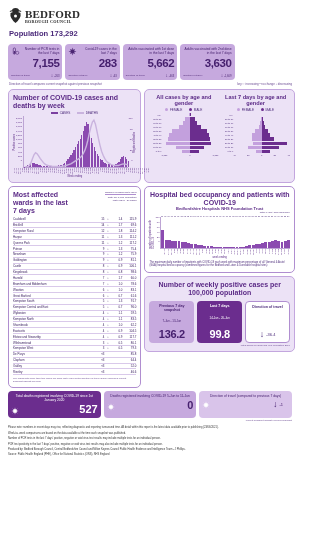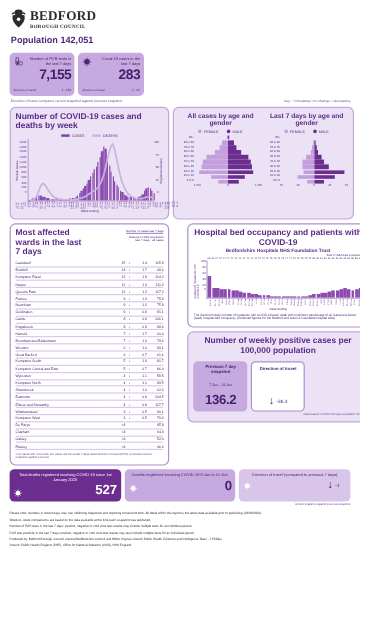--- a/index.html
+++ b/index.html
@@ -42,21 +42,21 @@
   .dot-note{font-size:2.9px;color:#6a4a92;margin:2px 0 0 1px;}
   .key-note{font-size:2.9px;color:#6a4a92;text-align:right;margin-top:1px;}
 
   
   .panel{border:.6px solid #b08ed0;border-radius:5px;background:#fff;box-sizing:border-box;padding:4px;}
   .panel.lilac{background:#ece2f6;border-color:#c3a6de;}
   .panel-title{font-size:7px;font-weight:bold;color:#5b2a86;line-height:1.15;}
   .panel-sub{font-size:4px;font-weight:bold;color:#5b2a86;text-align:center;line-height:1.2;}
 
   .row2{display:grid;grid-template-columns:47% 53%;gap:3px;margin-top:3px;}
-  .row3{display:grid;grid-template-columns:47% 53%;gap:15px;margin-top:3px;}
+  .row3{display:grid;grid-template-columns:47% 53%;gap:3px;margin-top:3px;}
 
   
   .legend{display:flex;justify-content:center;gap:7px;font-size:3.1px;color:#4b2a7a;margin:1px 0;}
   .legend span{display:flex;align-items:center;gap:1.5px;}
   .sw{width:7px;height:1.6px;display:inline-block;}
   .sw.cases{background:#7b3fa0;}
   .sw.deaths{background:#c9b3de;}
   .sw.dot{width:3px;height:3px;border-radius:50%;}
 
   
@@ -146,21 +146,21 @@
         <path d="M27 10 q-3 -6 -6 -2 q4 2 6 2z" fill="#2b2b2b"></path>
         <circle cx="15" cy="18" r="3" fill="#fff"></circle>
       </svg>
       <div class="logo-text">
         <div class="logo-main">BEDFORD</div>
         <div class="logo-sub">BOROUGH COUNCIL</div>
       </div>
     </div>
   </div>
 
-  <div class="population">Population 142,051</div>
+  <div class="population">Population 173,292</div>
 
   <div class="kpi-row">
 
 
 
 
   </div>
 
   <div class="kpi-row" style="margin-top:3px;border-radius:18px;">
     <div class="kpi light">
@@ -197,21 +197,41 @@
         <div class="kpi-label">Covid-19 cases in the last 7 days</div>
       </div>
       <div class="kpi-val">283</div>
       <div class="kpi-foot split">
         <span class="dot-left">direction of travel</span>
         <span><span class="arrow">↓</span> <span>-63</span></span>
       </div>
     </div>
 
 
-
+    <div class="kpi light">
+      <div class="kpi-top">
+          <div class="kpi-label">Adults vaccinated with 1st dose in the last 7 days</div>
+        </div>
+      <div class="kpi-val">5,662</div>
+      <div class="kpi-foot split">
+        <span class="dot-left">direction of travel</span>
+        <span><span class="arrow">↓</span> <span>-463</span></span>
+      </div>
+    </div>
+
+    <div class="kpi light">
+      <div class="kpi-top">
+          <div class="kpi-label">Adults vaccinated with 2nd dose in the last 7 days</div>
+        </div>
+      <div class="kpi-val">3,630</div>
+      <div class="kpi-foot split">
+        <span class="dot-left">direction of travel</span>
+        <span><span class="arrow">↓</span> <span>-1,609</span></span>
+      </div>
+    </div>
   </div>
 
   <div style="display:flex;justify-content:space-between;align-items:center;">
     <div class="dot-note">Direction of travel compares current snapshot against previous snapshot</div>
     <div class="key-note">key: ↑ increasing   • no change   ↓ decreasing</div>
   </div>
 
   <div class="row2">
     <div class="panel lilac">
       <div class="panel-title">Number of COVID-19 cases and deaths by week</div>
@@ -1030,20 +1050,25 @@
       </div>
 
       <div class="panel lilac" style="margin-top:3px;">
         <div class="rate-title">Number of weekly positive cases per 100,000 population</div>
         <div class="rate-row">
           <div class="rate-card lilac">
             <div class="rc-h">Previous 7 day snapshot</div>
             <div class="rc-d">7-Jun - 13-Jun</div>
             <div class="rc-v">136.2</div>
           </div>
+          <div class="rate-card dark">
+            <div class="rc-h">Last 7 days</div>
+            <div class="rc-d">14-Jun - 20-Jun</div>
+            <div class="rc-v">99.8</div>
+          </div>
           <div class="rate-card plain">
             <div class="rc-h">Direction of travel</div>
             <div style="display:flex;align-items:center;justify-content:center;gap:2px;">
               <span class="rc-arrow">↓</span>
               <span style="font-size:4px;">-36.4</span>
             </div>
           </div>
         </div>
         <div class="rate-note">rates based on ONS mid year population 2019</div>
       </div>

